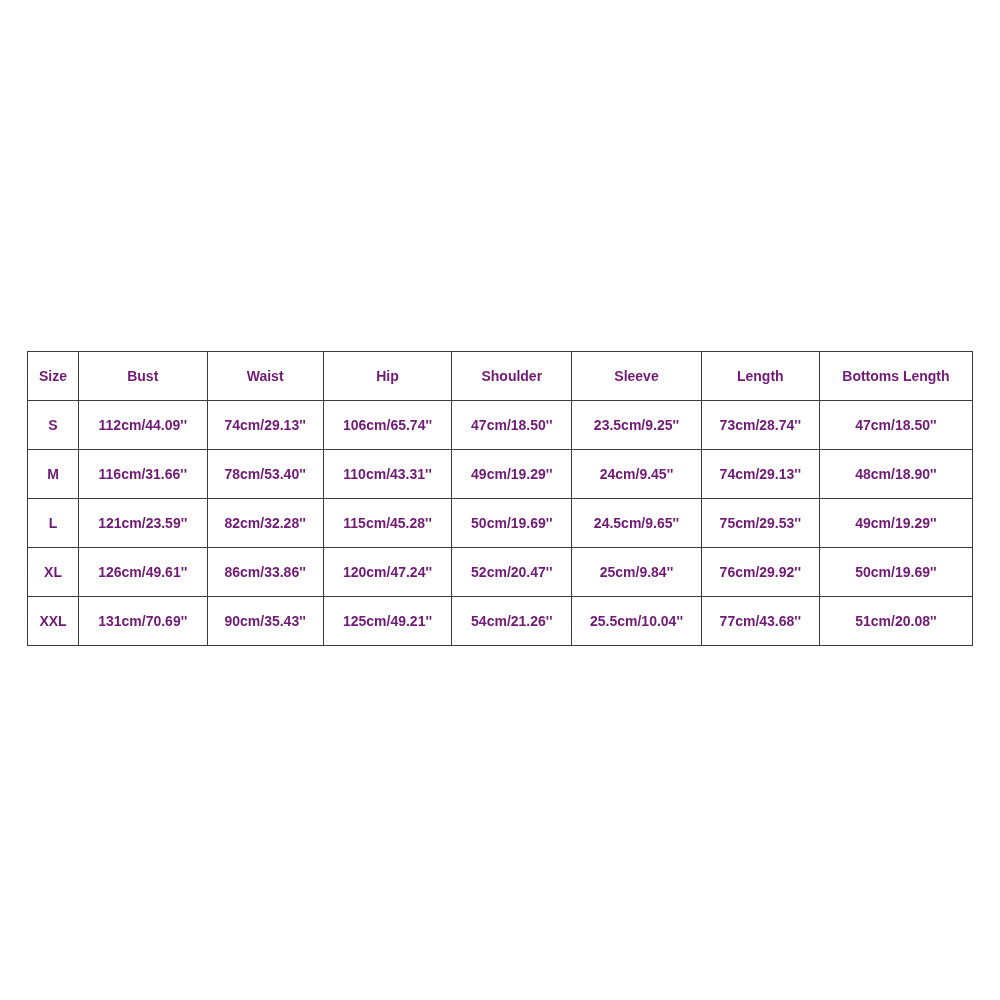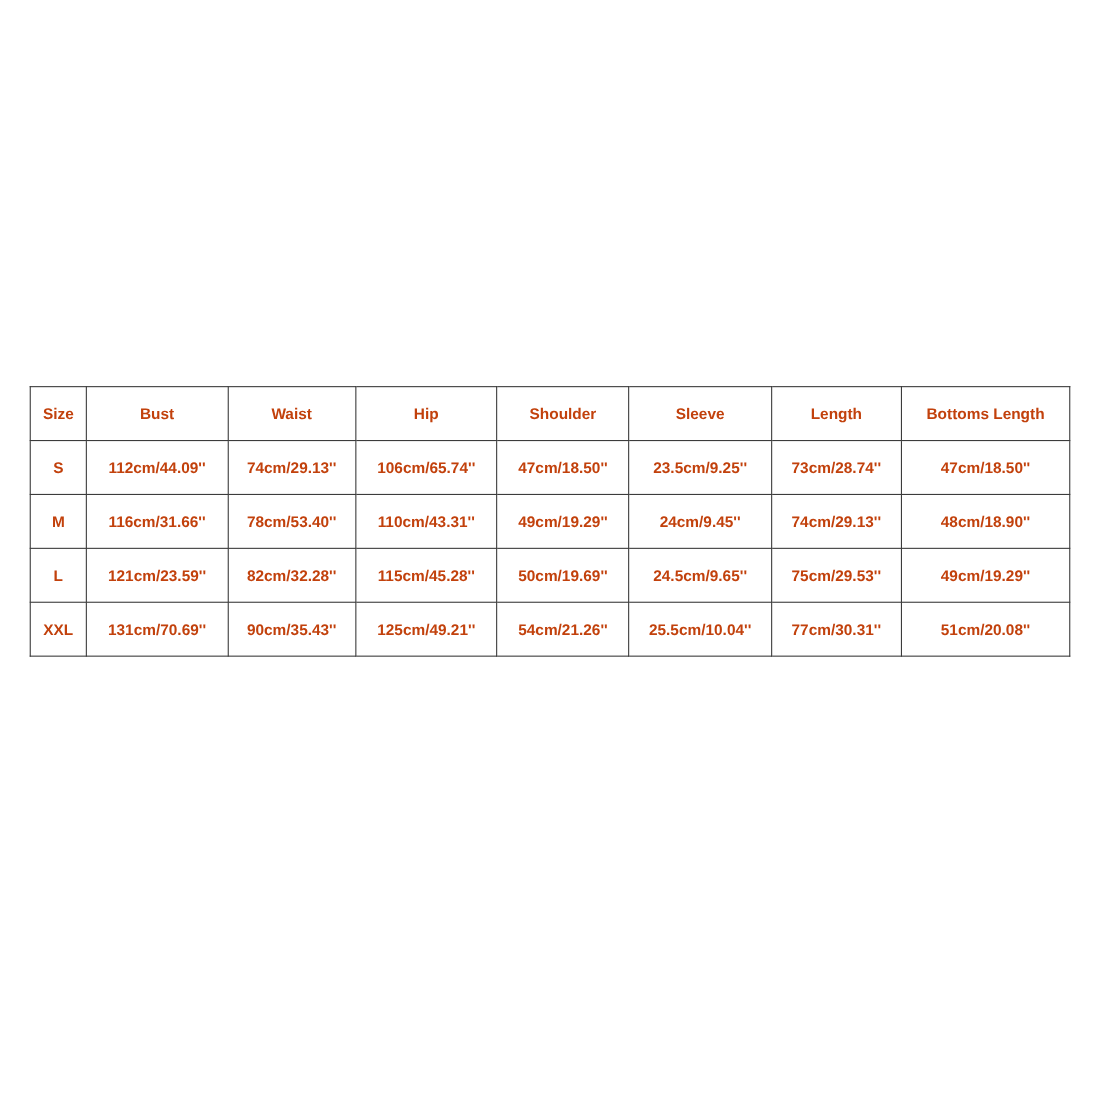--- a/index.html
+++ b/index.html
@@ -20,21 +20,21 @@
     border-collapse: collapse;
     width: 100%;
     table-layout: fixed;
   }
   th, td {
     border: 1.5px solid #3c3c3c;
     text-align: center;
     vertical-align: middle;
     font-weight: bold;
     font-size: 14px;
-    color: #c2410c;
+    color: #701a75;
     height: 48px;
     padding: 0 2px;
     overflow: hidden;
     white-space: nowrap;
   }
 </style>
 </head>
 <body>
 
 <div class="chart-container">
@@ -86,24 +86,34 @@
           <td>L</td>
           <td>121cm/23.59''</td>
           <td>82cm/32.28''</td>
           <td>115cm/45.28''</td>
           <td>50cm/19.69''</td>
           <td>24.5cm/9.65''</td>
           <td>75cm/29.53''</td>
           <td>49cm/19.29''</td>
         </tr>
         <tr>
+          <td>XL</td>
+          <td>126cm/49.61''</td>
+          <td>86cm/33.86''</td>
+          <td>120cm/47.24''</td>
+          <td>52cm/20.47''</td>
+          <td>25cm/9.84''</td>
+          <td>76cm/29.92''</td>
+          <td>50cm/19.69''</td>
+        </tr>
+        <tr>
           <td>XXL</td>
           <td>131cm/70.69''</td>
           <td>90cm/35.43''</td>
           <td>125cm/49.21''</td>
           <td>54cm/21.26''</td>
           <td>25.5cm/10.04''</td>
-          <td>77cm/30.31''</td>
+          <td>77cm/43.68''</td>
           <td>51cm/20.08''</td>
         </tr>
       </tbody>
   </table>
 </div>
 
 </body></html>

